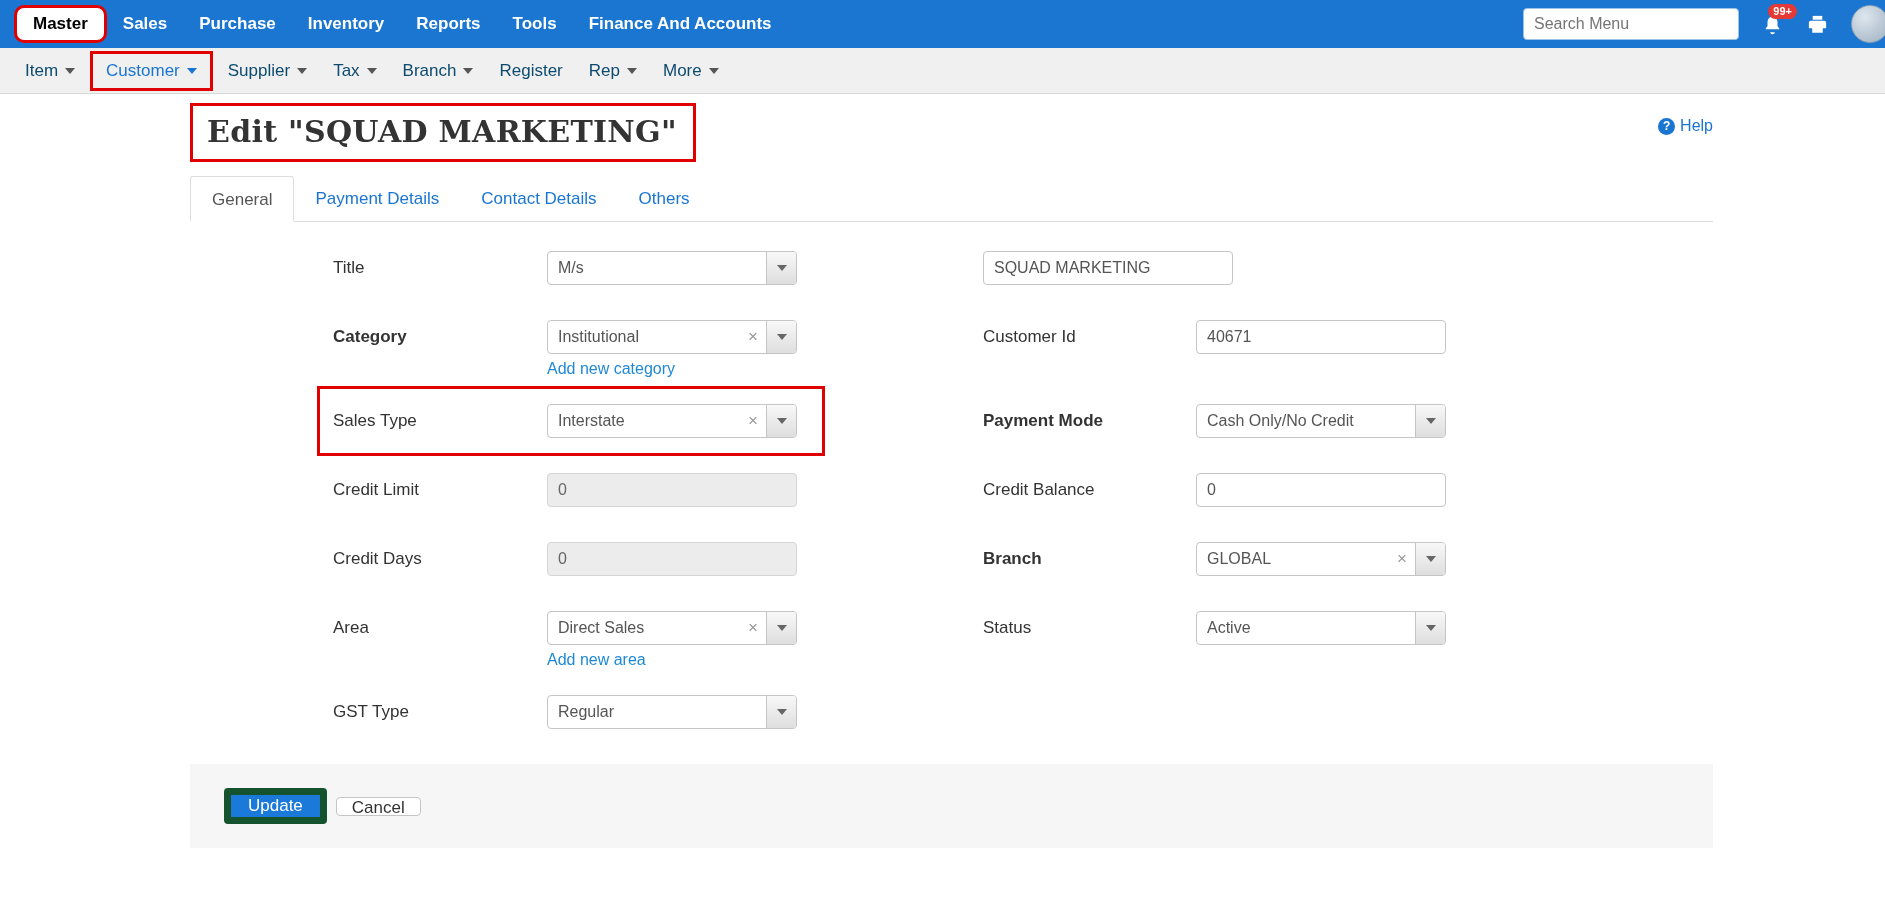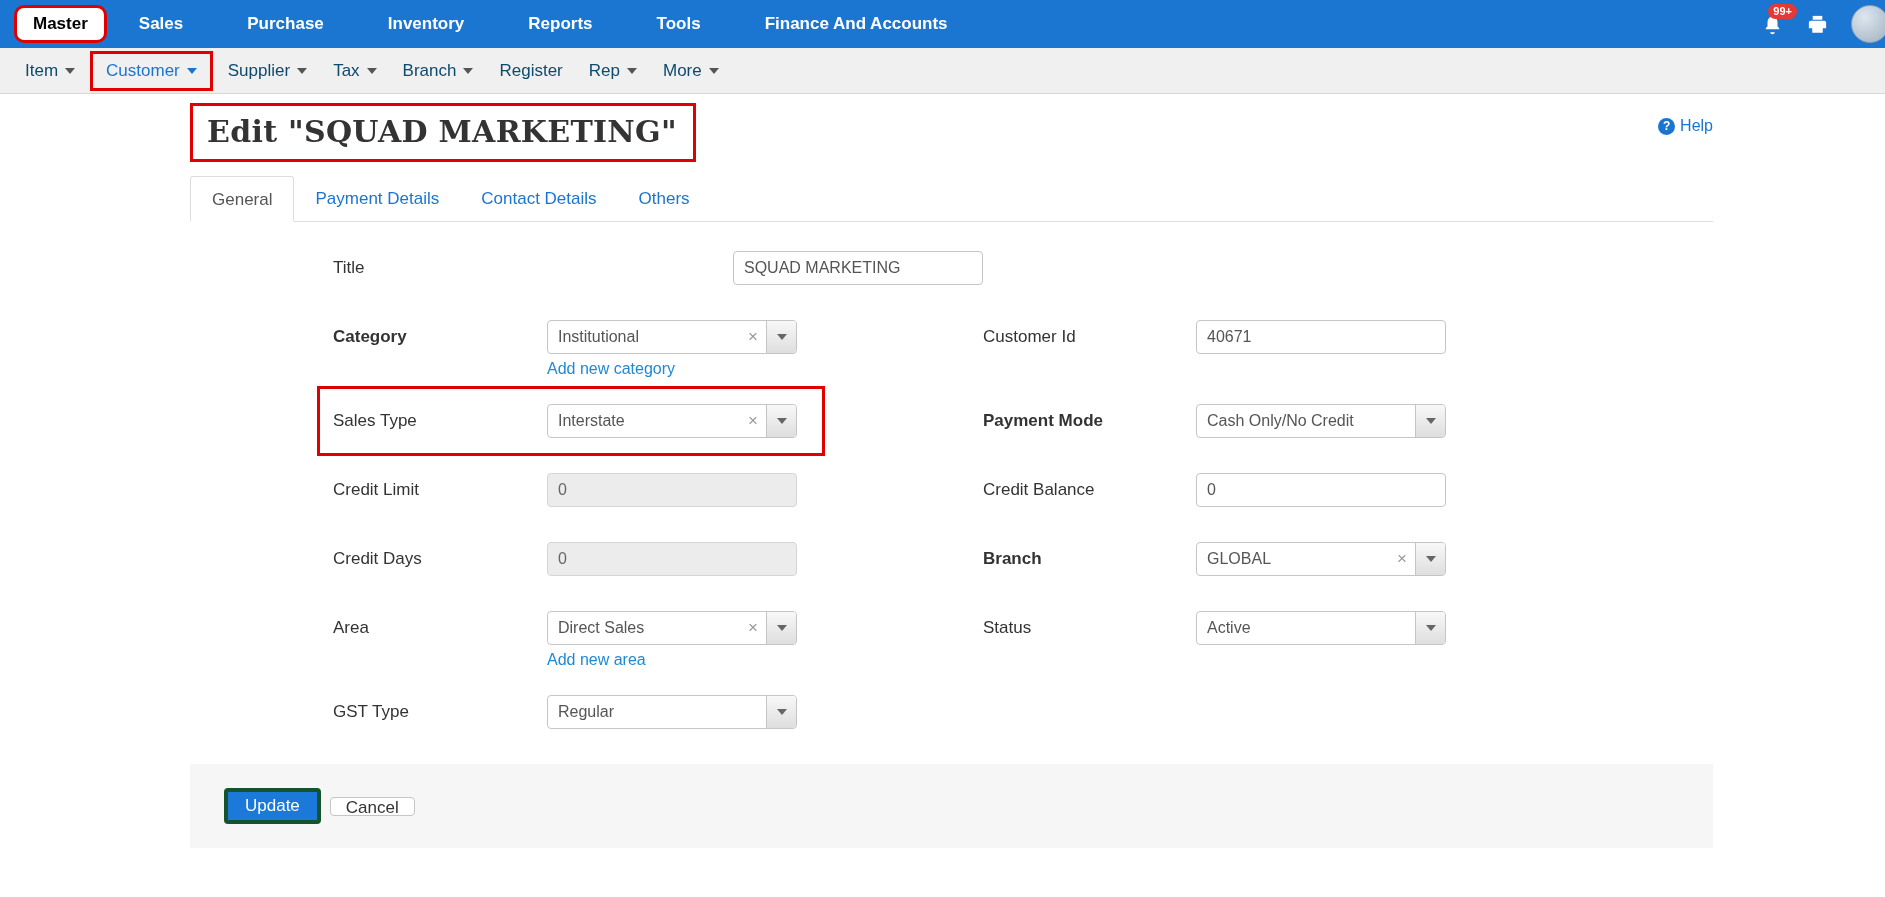--- a/index.html
+++ b/index.html
@@ -2,21 +2,21 @@
 <html><head>
 <meta charset="utf-8">
 <style>
   * { box-sizing: border-box; margin: 0; padding: 0; }
   html,body { width:1885px; height:897px; overflow:hidden; background:#fff;
     font-family:"Liberation Sans", sans-serif; }
 
   
   .topbar { height:48px; background:#1b76d1; display:flex; align-items:center; }
   .topnav { display:flex; align-items:center; height:100%; }
-  .topnav-item { color:#fff; font-weight:700; font-size:17px; padding:0 32px;
+  .topnav-item { color:#fff; font-weight:700; font-size:17px; padding:0 16px;
     line-height:48px; cursor:pointer; white-space:nowrap; }
   .topnav-item.master { background:#fff; color:#000; border:3px solid #e10000;
     line-height:normal; padding:6px 16px; margin-left:14px; border-radius:10px; }
   .topbar-right { margin-left:auto; display:flex; align-items:center; gap:22px; padding-right:10px; }
   .search-input { width:216px; height:32px; border:1px solid #9bc2e8; border-radius:4px;
     padding:0 10px; font-size:16px; color:#333; outline:none; }
   .icon-wrap { position:relative; display:flex; align-items:center; cursor:pointer; }
   .badge { position:absolute; top:-9px; right:-13px; background:#e53935; color:#fff;
     font-size:11px; font-weight:700; padding:1px 5px; border-radius:9px; line-height:13px; }
   .avatar { width:38px; height:38px; border-radius:50%; margin-right:-14px;
@@ -75,39 +75,40 @@
 
   .add-link { display:inline-block; margin-top:6px; font-size:16px; color:#2089d5;
     text-decoration:none; cursor:pointer; }
 
   .hl-salestype { display:flex; border:3px solid #e10000;
     padding:15px 25px 15px 13px; margin:-18px -28px -18px -16px; }
 
   
   .footerbar { margin-top:22px; height:84px; background:#f6f6f6; display:flex;
     align-items:center; padding-left:34px; gap:9px; }
-  .btn-update { background:#1b79da; color:#fff; border:4px solid #14532d; border-radius:4px;
+  .btn-update { background:#1b79da; color:#fff; border:7px solid #14532d; border-radius:4px;
     height:36px; padding:0 17px; font-size:17px; cursor:pointer; }
   .btn-cancel { background:#fff; color:#333; border:1px solid #c5c5c5; border-radius:4px;
     height:19px; padding:0 15px; font-size:17px; cursor:pointer; }
 </style>
 </head>
 <body>
 
 <header class="topbar">
   <nav class="topnav">
     <div class="topnav-item master">Master</div>
     <div class="topnav-item">Sales</div>
     <div class="topnav-item">Purchase</div>
     <div class="topnav-item">Inventory</div>
     <div class="topnav-item">Reports</div>
     <div class="topnav-item">Tools</div>
     <div class="topnav-item">Finance And Accounts</div>
   </nav>
   <div class="topbar-right">
+    <input class="search-input" type="text" placeholder="Search Menu" style="">
     <div class="icon-wrap">
       <svg viewBox="0 0 24 24" width="23" height="23" fill="#fff">
           <path d="M12 22.2c1.25 0 2.27-.93 2.45-2.1h-4.9c.18 1.17 1.2 2.1 2.45 2.1zM19 17v-1.2l-1.8-2.1V9.5c0-2.9-1.8-5.3-4.5-5.9V3c0-.55-.31-1-.7-1s-.7.45-.7 1v.6C8.6 4.2 6.8 6.6 6.8 9.5v4.2L5 15.8V17h14z"></path>
         </svg>
       <span class="badge">99+</span>
     </div>
     <div class="icon-wrap">
       <svg viewBox="0 0 24 24" width="23" height="23" fill="#fff">
           <path d="M7 3h10v4H7z"></path>
           <path d="M5 8h14c1.1 0 2 .9 2 2v6h-3.5v4.5h-11V16H3v-6c0-1.1.9-2 2-2zm3.5 7.5h7v3.5h-7z"></path>
@@ -167,20 +168,28 @@
     <div class="tab active">General</div>
     <div class="tab">Payment Details</div>
     <div class="tab">Contact Details</div>
     <div class="tab">Others</div>
   </div>
 
   <div class="form-rows">
 
     <div class="form-row">
       <span class="lbl">Title</span>
+      <div class="fwrap">
+        <div class="select">
+          <span class="sel-text">M/s</span>
+          <span class="sel-btn">
+              <span class="caret"></span>
+            </span>
+        </div>
+      </div>
       <span class="spacer"></span>
       <div class="fwrap-r">
         <input class="txt-input" type="text" value="SQUAD MARKETING" style="">
       </div>
     </div>
 
     <div class="form-row linkrow">
       <span class="lbl b">Category</span>
       <div class="fwrap">
         <div class="select">

